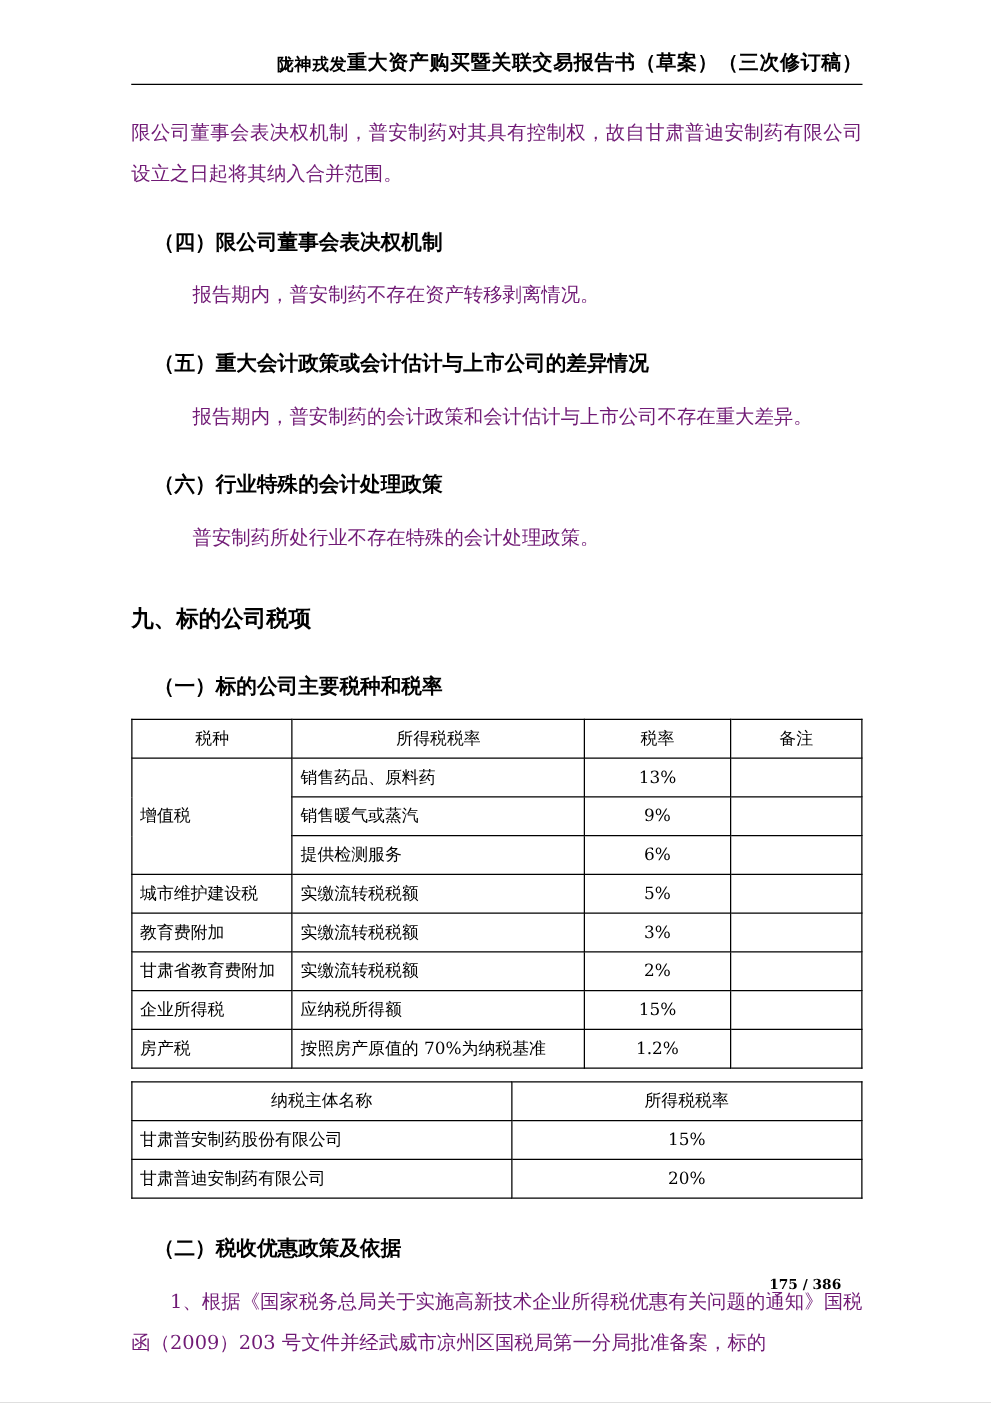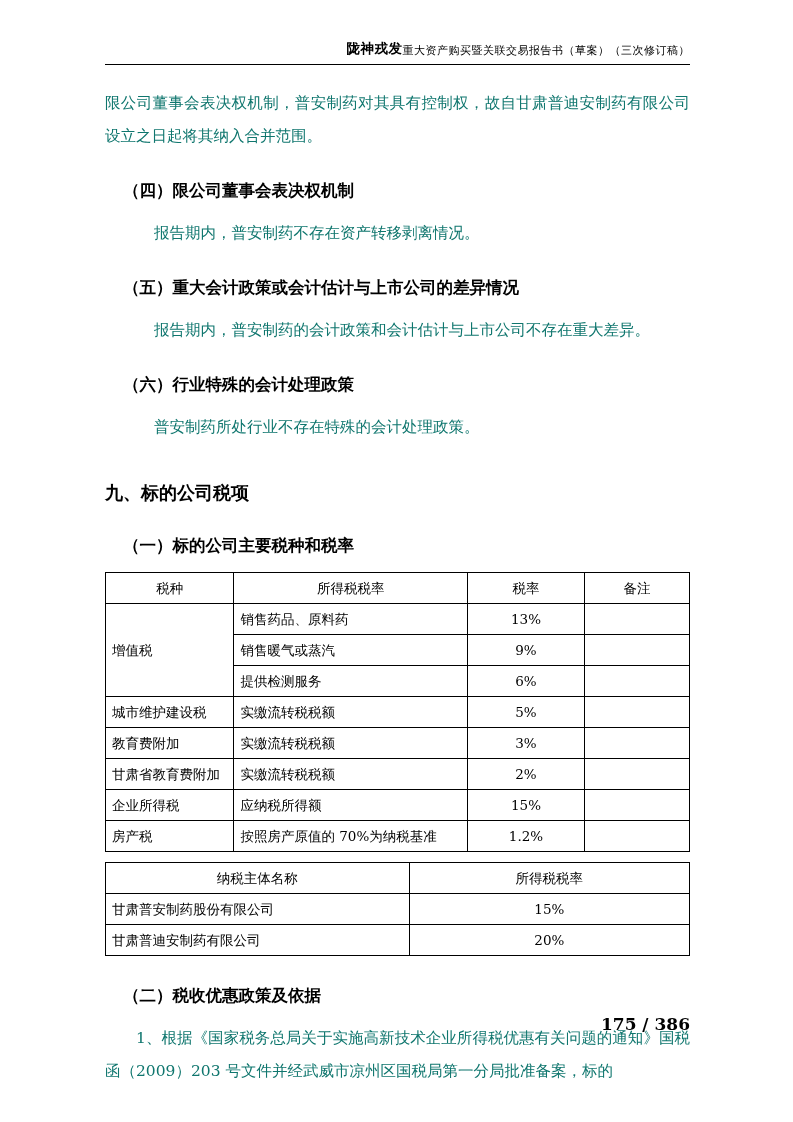--- a/index.html
+++ b/index.html
@@ -33,34 +33,34 @@
     font-size: 13.5px;
     color: #000;
     padding-bottom: 6px;
     letter-spacing: 0.5px;
   }
   .doc-header .left {
     font-weight: bold;
     font-size: 13.5px;
   }
   .doc-header .right {
-    font-weight: normal;
-    font-size: 11px;
+    font-weight: bold;
+    font-size: 16px;
   }
   .header-rule {
     border-bottom: 1.6px solid #000;
     margin-bottom: 22px;
   }
   
   p.body-text {
     font-size: 15.5px;
     line-height: 33px;
     margin: 0 0 0 0;
     text-align: justify;
-    color: #0f766e;
+    color: #701a75;
   }
   p.indent {
     text-indent: 31px;
   }
   h3.sub-head {
     font-size: 16.5px;
     font-weight: bold;
     margin: 24px 0 12px 0;
     line-height: 28px;
     color: #000;
@@ -101,23 +101,23 @@
     line-height: 32px;
     margin: 18px 0 4px 0;
     text-indent: 31px;
     color: #000;
   }
   .tax-table-2 {
     margin-top: 8px;
   }
   .footer-page {
     position: absolute;
-    right: 103px;
+    right: 120px;
     bottom: 88px;
-    font-size: 17px;
+    font-size: 11px;
     font-weight: bold;
     color: #000;
   }
 </style>
 </head>
 <body>
 
 <div class="page">
   <div class="page-inner">
 

